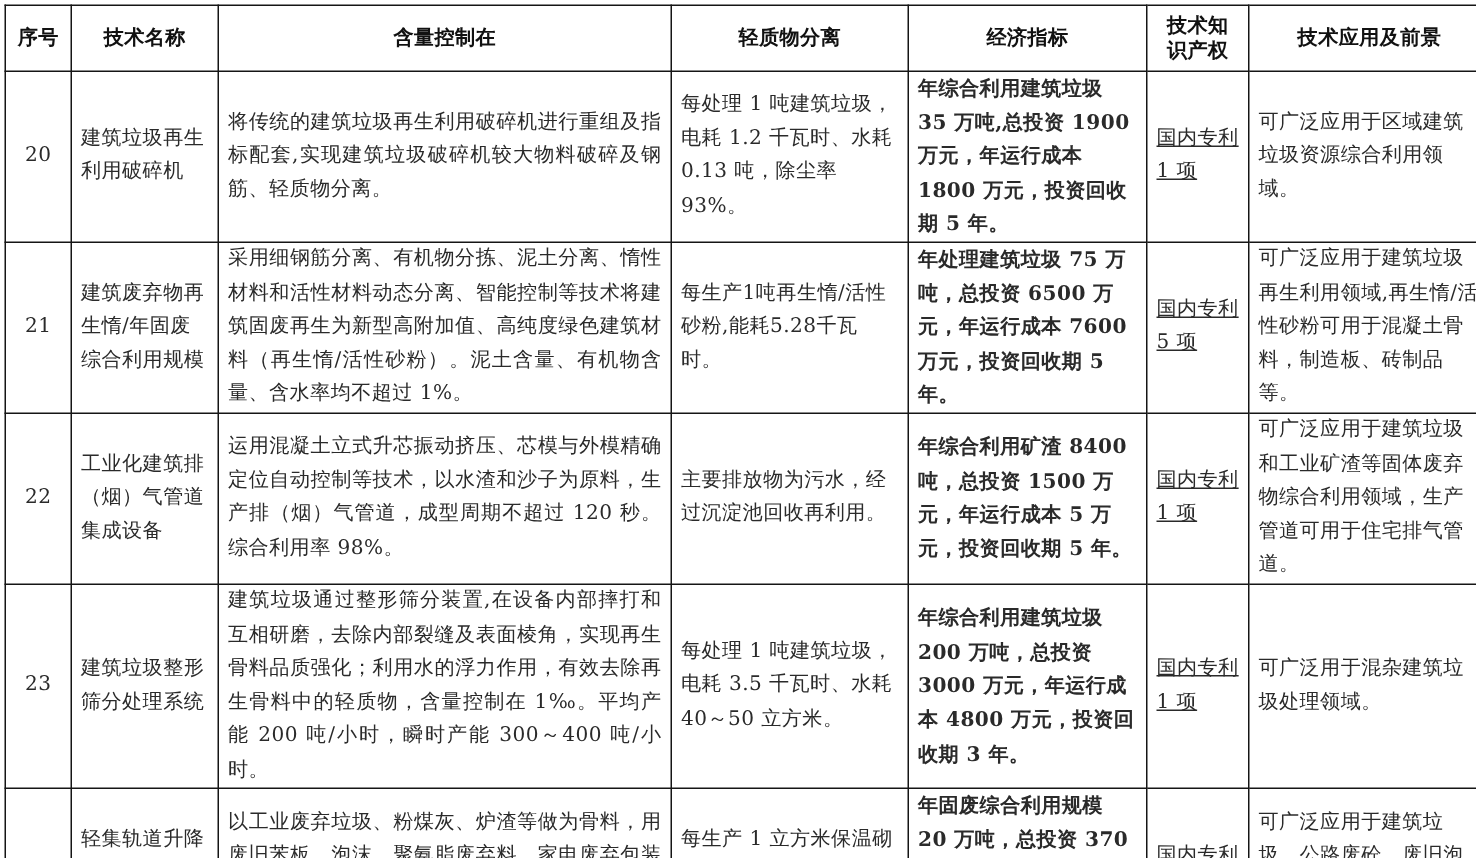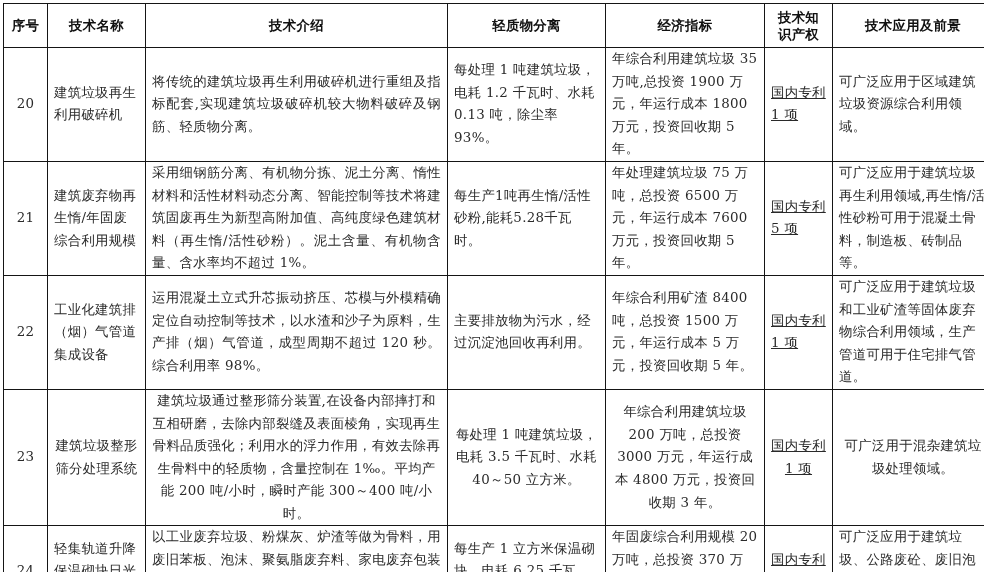--- a/index.html
+++ b/index.html
@@ -55,56 +55,57 @@
       padding-right: 4px;
       text-align: justify;
     }
     td.col-res {
       padding-left: 8px;
       padding-right: 4px;
     }
     td.col-eco {
       padding-left: 8px;
       padding-right: 4px;
+      font-weight: bold;
     }
     td.col-ip {
       padding-left: 8px;
       padding-right: 4px;
       letter-spacing: 3px;
       text-decoration: underline;
     }
     td.col-app {
       padding-left: 8px;
       padding-right: 4px;
       letter-spacing: 1.5px;
     }
     tr.r20 td { height: 90px; }
     tr.r21 td { height: 112px; }
     tr.r22 td { height: 112px; }
-    tr.r23 td { height: 112px; text-align: center; }
+    tr.r23 td { height: 112px; }
     tr.r24 td { height: 90px; }
   </style>
 </head>
 <body>
 
 <table class="tech-table">
   <colgroup>
     <col style="width:44px">
     <col style="width:98px">
     <col style="width:302px">
     <col style="width:158px">
     <col style="width:159px">
     <col style="width:68px">
     <col style="width:161px">
   </colgroup>
   <thead>
     <tr>
       <th>序号</th>
       <th>技术名称</th>
-      <th>技术介绍</th>
+      <th>含量控制在</th>
       <th>轻质物分离</th>
       <th>经济指标</th>
       <th style="padding:0 8px;">技术知识产权</th>
       <th>技术应用及前景</th>
     </tr>
   </thead>
   <tbody>
     <tr class="r20">
       <td class="col-no">20</td>
       <td class="col-name">建筑垃圾再生利用破碎机</td>

